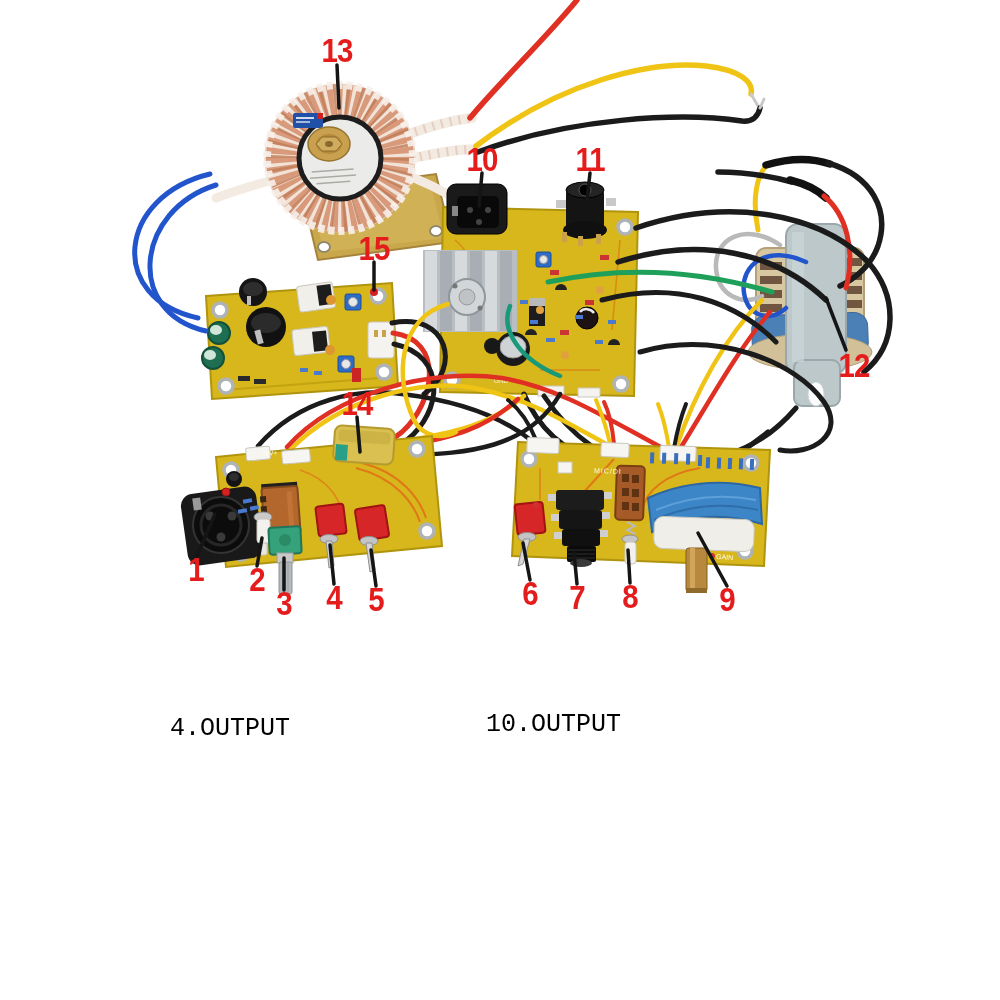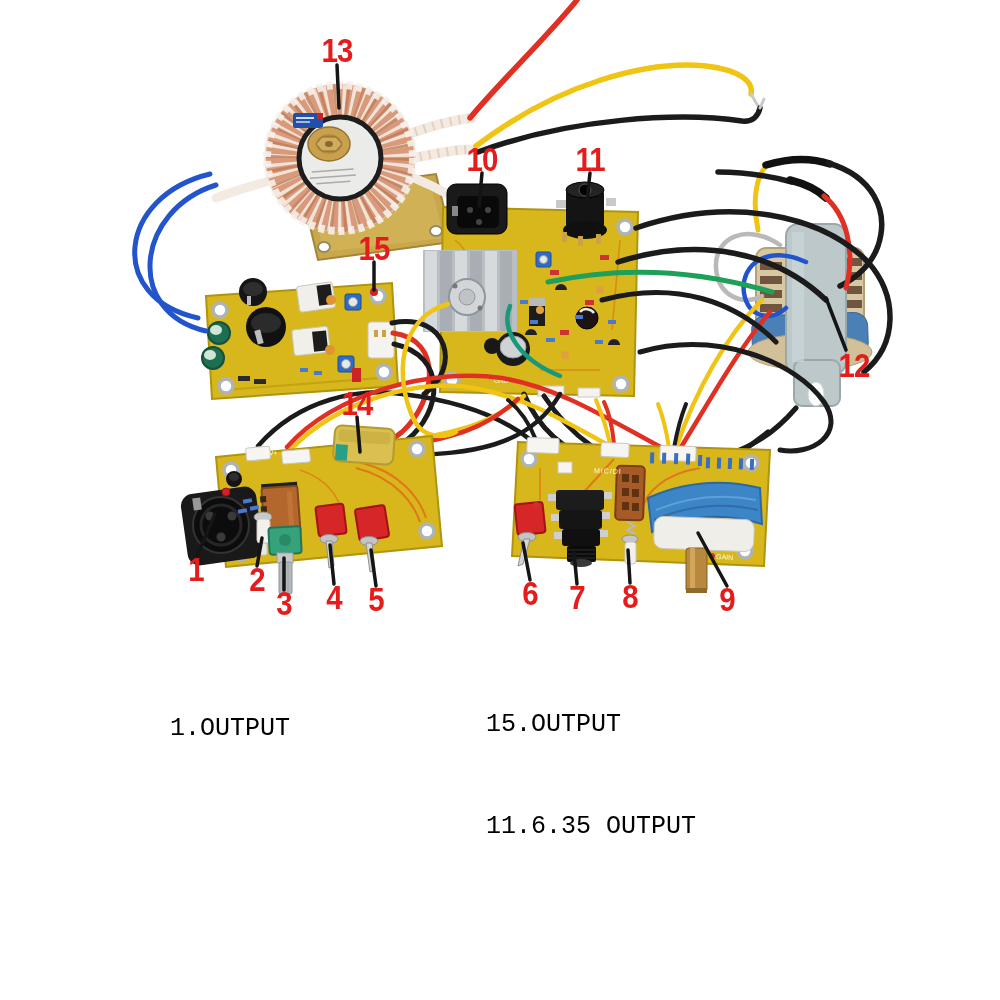--- a/index.html
+++ b/index.html
@@ -418,29 +418,28 @@
 <div class="callout" style="left:630px;top:597px">8</div>
 <div class="callout" style="left:727px;top:600px">9</div>
 <div class="callout" style="left:482px;top:160px">10</div>
 <div class="callout" style="left:590px;top:160px">11</div>
 <div class="callout" style="left:854px;top:366px">12</div>
 <div class="callout" style="left:337px;top:51px">13</div>
 <div class="callout" style="left:357px;top:404px">14</div>
 <div class="callout" style="left:374px;top:249px">15</div>
 
 <div class="legend legend-left">
-  <div>1.OUTPUT</div>
+  <div>4.OUTPUT</div>
   
   
   
   
   
 </div>
 <div class="legend legend-right">
-  <div>15.OUTPUT</div>
-  <div>11.6.35 OUTPUT</div>
+  <div>10.OUTPUT</div>
   
   
   
   
   
 </div>
 </div>
 
 </body></html>

